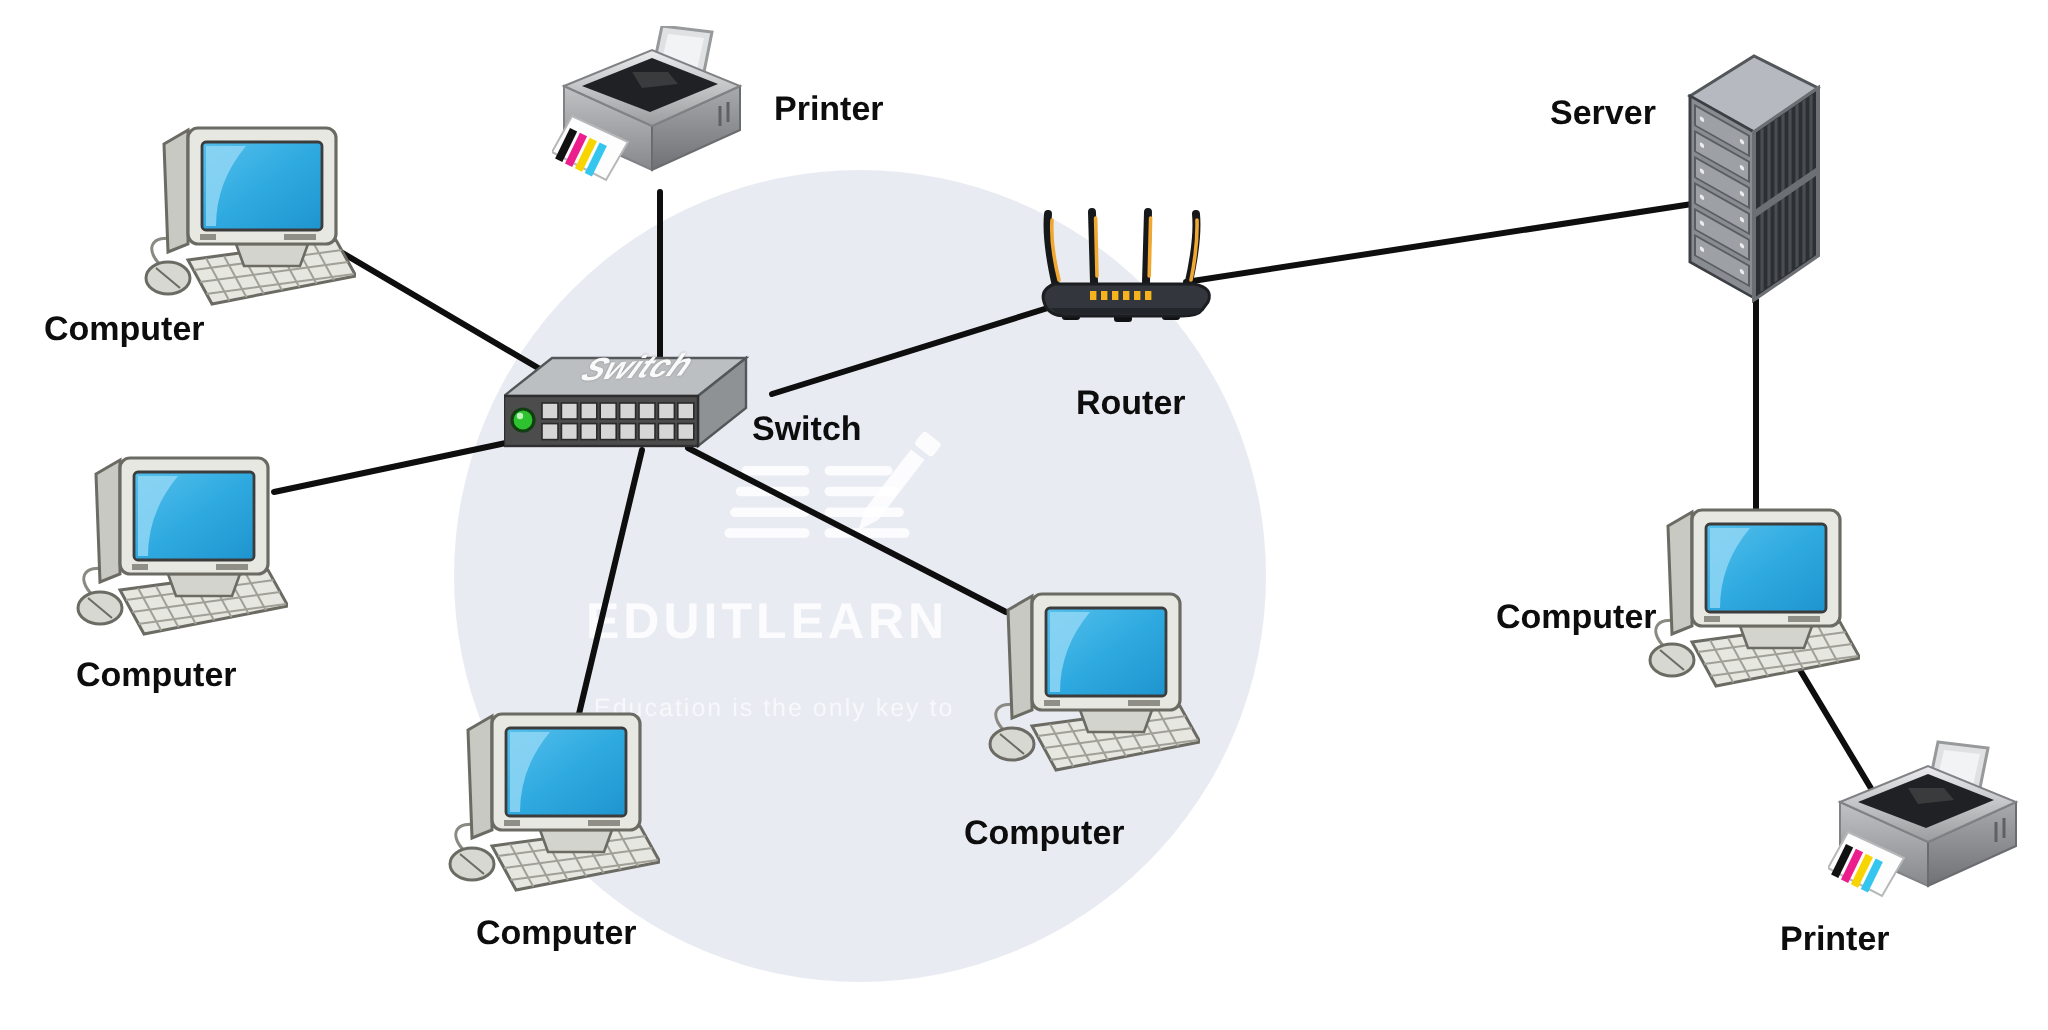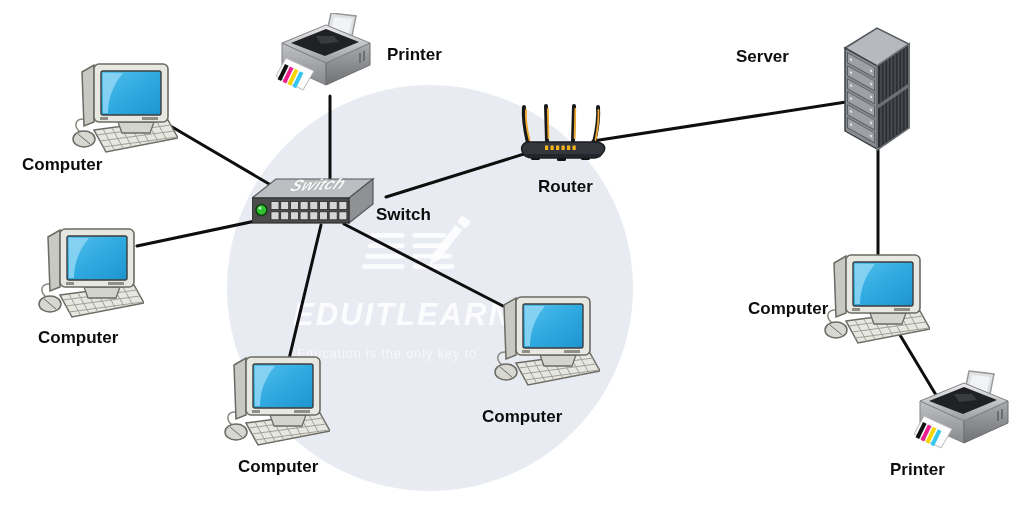--- a/index.html
+++ b/index.html
@@ -2,22 +2,22 @@
 <html><head>
 <meta charset="utf-8">
 <style>
   html,body{margin:0;padding:0;background:#fff;}
   #stage{position:relative;width:1024px;height:515px;background:#ffffff;overflow:hidden;
          font-family:"Liberation Sans",sans-serif;}
   
   #wm-circle{position:absolute;left:227px;top:85px;width:406px;height:406px;border-radius:50%;
     background:radial-gradient(circle at 50% 50%, #e9ebf3 0 87%, #e0e3ed 87% 93%, #f3f5f9 93% 100%);}
   #wm-logo{position:absolute;left:352px;top:216px;}
-  #wm-brand{position:absolute;left:293px;top:297px;font-weight:bold;font-size:31px;letter-spacing:2px;
-    color:rgba(255,255,255,0.85);white-space:nowrap;width:330px;overflow:hidden;font-style:italic;}
+  #wm-brand{position:absolute;left:293px;top:297px;font-weight:bold;font-size:25px;letter-spacing:2px;
+    color:rgba(255,255,255,0.85);white-space:nowrap;width:330px;overflow:hidden;}
   #wm-tagline{position:absolute;left:297px;top:331px;font-size:12.5px;letter-spacing:1px;
     color:rgba(255,255,255,0.65);white-space:nowrap;width:300px;overflow:hidden;margin-top:16px;}
   
   #cables{position:absolute;left:0;top:0;z-index:3;}
   #cables line{stroke:#0e0e0e;stroke-width:3;stroke-linecap:round;}
   
   .node{position:absolute;z-index:4;}
   .lbl{position:absolute;z-index:5;font-size:17px;font-weight:600;color:#0d0d0d;white-space:nowrap;text-align:right;}
   #switch-face-text{position:absolute;left:24px;top:-1px;width:84px;text-align:center;z-index:5;
     font-size:16px;font-weight:bold;font-style:italic;color:#fafafa;
@@ -277,21 +277,21 @@
   </div>
   <div class="node" style="left:914px;top:370px">
     <svg width="98" height="90">
         <use href="#sym-printer"></use>
       </svg>
   </div>
 
   <span class="lbl" style="left:22px;top:155px">Computer</span>
   <span class="lbl" style="left:387px;top:45px">Printer</span>
   <span class="lbl" style="left:376px;top:205px">Switch</span>
-  <span class="lbl" style="left:538px;top:177px">Router</span>
-  <span class="lbl" style="left:736px;top:47px">Server</span>
+  <span class="lbl" style="left:538px;top:192px">Router</span>
+  <span class="lbl" style="left:775px;top:47px">Server</span>
   <span class="lbl" style="left:38px;top:328px">Computer</span>
   <span class="lbl" style="left:238px;top:457px">Computer</span>
   <span class="lbl" style="left:482px;top:407px">Computer</span>
   <span class="lbl" style="left:748px;top:299px">Computer</span>
   <span class="lbl" style="left:890px;top:460px">Printer</span>
 
 </div>
 
 </body></html>

